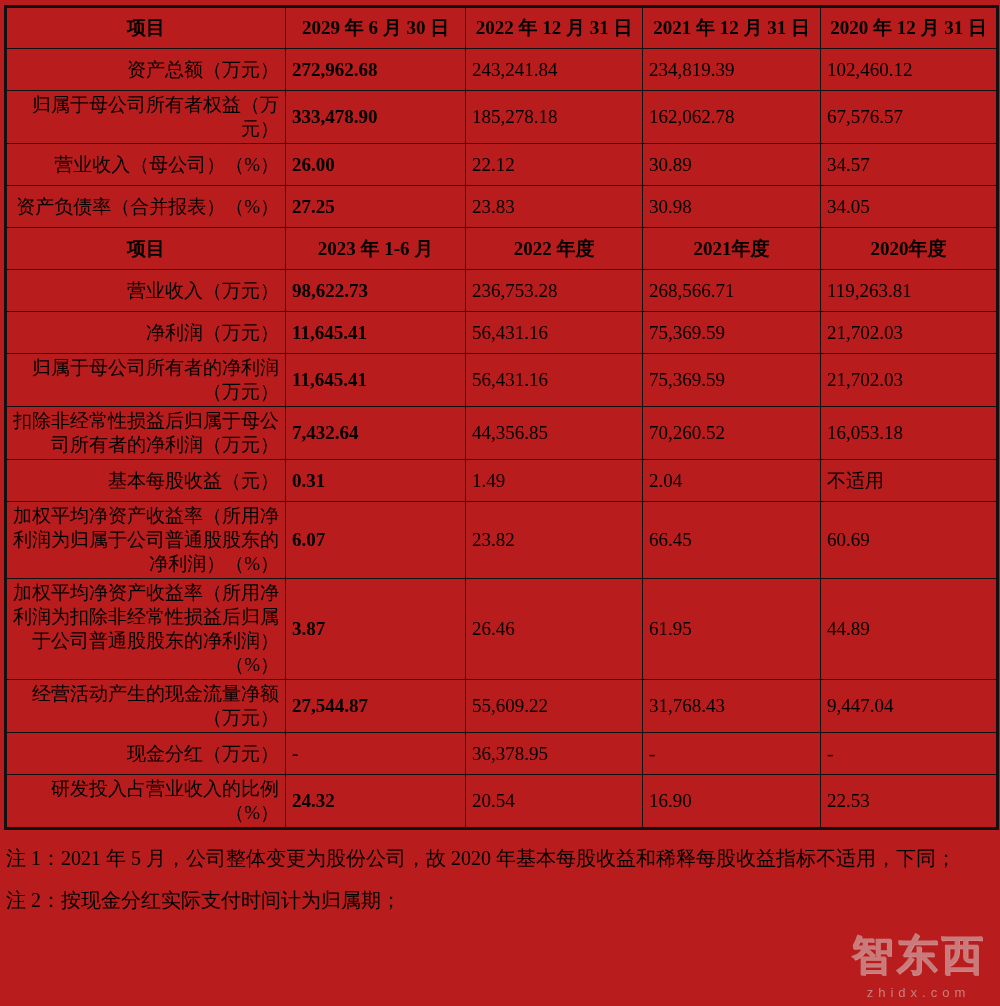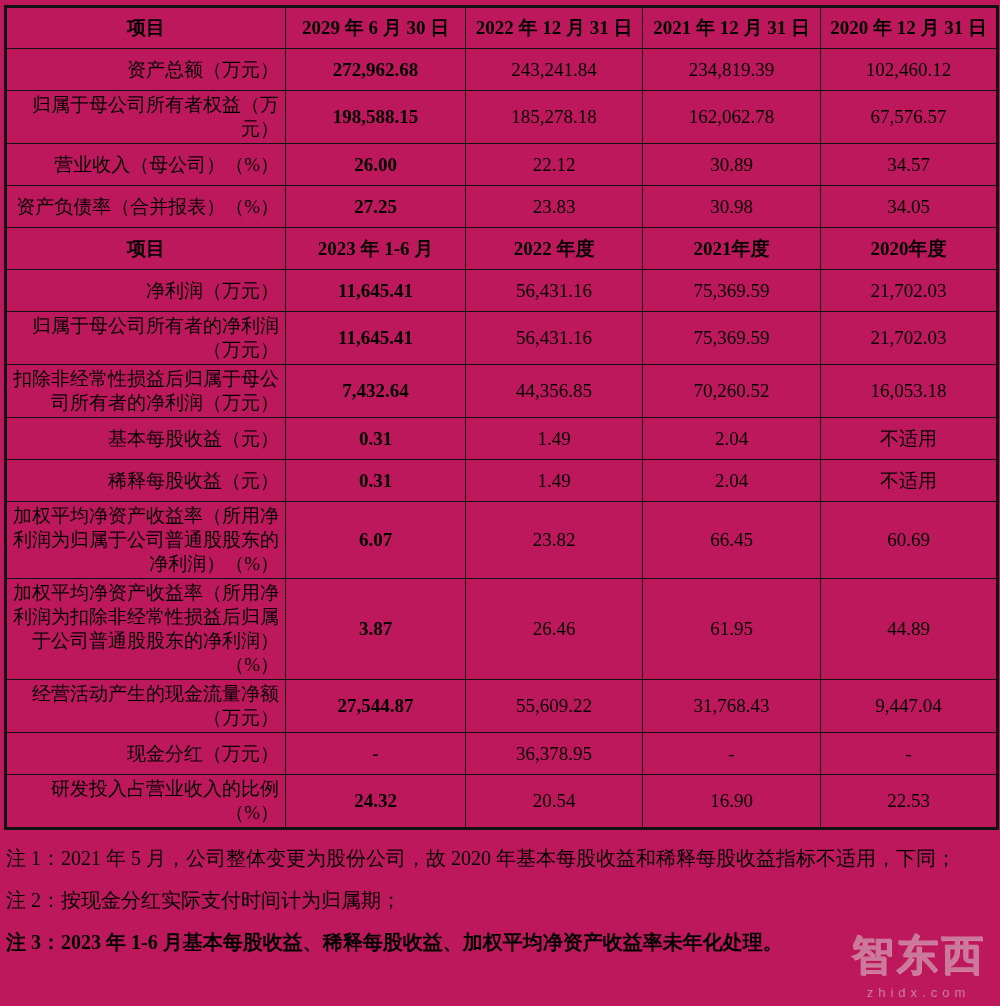--- a/index.html
+++ b/index.html
@@ -4,21 +4,21 @@
 <style>
   html, body {
     margin: 0;
     padding: 0;
     background: #ffffff;
   }
   .page {
     position: relative;
     width: 1000px;
     height: 1006px;
-    background: #be185d;
+    background: #b91c1c;
     overflow: hidden;
     font-family: "Liberation Serif", serif;
     color: #000000;
   }
   table.fin-table {
     border-collapse: collapse;
     table-layout: fixed;
     width: 992px;
     margin: 5px 0 0 4px;
     border: 3px solid #111111;
@@ -38,21 +38,21 @@
     font-weight: bold;
     font-size: 20px;
   }
   td.label-cell {
     text-align: right;
     white-space: pre-wrap;
     font-size: 19.5px;
     padding-left: 5px;
   }
   td.value-cell {
-    text-align: center;
+    text-align: left;
     padding-right: 8px;
   }
   td.first-col {
     font-weight: bold;
   }
   .notes {
     margin: 13px 0 7px 6px;
     font-size: 20px;
   }
   .note {
@@ -111,21 +111,21 @@
         <tr>
           <td class="label-cell">资产总额（万元）</td>
           <td class="value-cell first-col">272,962.68</td>
           <td class="value-cell">243,241.84</td>
           <td class="value-cell">234,819.39</td>
           <td class="value-cell">102,460.12</td>
         </tr>
         <tr>
           <td class="label-cell">归属于母公司所有者权益（万
 元）</td>
-          <td class="value-cell first-col">198,588.15</td>
+          <td class="value-cell first-col">333,478.90</td>
           <td class="value-cell">185,278.18</td>
           <td class="value-cell">162,062.78</td>
           <td class="value-cell">67,576.57</td>
         </tr>
         <tr>
           <td class="label-cell">营业收入（母公司）（%）</td>
           <td class="value-cell first-col">26.00</td>
           <td class="value-cell">22.12</td>
           <td class="value-cell">30.89</td>
           <td class="value-cell">34.57</td>
@@ -136,20 +136,27 @@
           <td class="value-cell">23.83</td>
           <td class="value-cell">30.98</td>
           <td class="value-cell">34.05</td>
         </tr>
         <tr>
           <td class="header-cell">项目</td>
           <td class="header-cell">2023 年 1-6 月</td>
           <td class="header-cell">2022 年度</td>
           <td class="header-cell">2021年度</td>
           <td class="header-cell">2020年度</td>
+        </tr>
+        <tr>
+          <td class="label-cell">营业收入（万元）</td>
+          <td class="value-cell first-col">98,622.73</td>
+          <td class="value-cell">236,753.28</td>
+          <td class="value-cell">268,566.71</td>
+          <td class="value-cell">119,263.81</td>
         </tr>
         <tr>
           <td class="label-cell">净利润（万元）</td>
           <td class="value-cell first-col">11,645.41</td>
           <td class="value-cell">56,431.16</td>
           <td class="value-cell">75,369.59</td>
           <td class="value-cell">21,702.03</td>
         </tr>
         <tr>
           <td class="label-cell">归属于母公司所有者的净利润
@@ -162,27 +169,20 @@
         <tr>
           <td class="label-cell">扣除非经常性损益后归属于母公
 司所有者的净利润（万元）</td>
           <td class="value-cell first-col">7,432.64</td>
           <td class="value-cell">44,356.85</td>
           <td class="value-cell">70,260.52</td>
           <td class="value-cell">16,053.18</td>
         </tr>
         <tr>
           <td class="label-cell">基本每股收益（元）</td>
-          <td class="value-cell first-col">0.31</td>
-          <td class="value-cell">1.49</td>
-          <td class="value-cell">2.04</td>
-          <td class="value-cell">不适用</td>
-        </tr>
-        <tr>
-          <td class="label-cell">稀释每股收益（元）</td>
           <td class="value-cell first-col">0.31</td>
           <td class="value-cell">1.49</td>
           <td class="value-cell">2.04</td>
           <td class="value-cell">不适用</td>
         </tr>
         <tr>
           <td class="label-cell">加权平均净资产收益率（所用净
 利润为归属于公司普通股股东的
 净利润）（%）</td>
           <td class="value-cell first-col">6.07</td>
@@ -222,21 +222,20 @@
           <td class="value-cell">20.54</td>
           <td class="value-cell">16.90</td>
           <td class="value-cell">22.53</td>
         </tr>
       </tbody>
   </table>
 
   <div class="notes">
       <div class="note">注 1：2021 年 5 月，公司整体变更为股份公司，故 2020 年基本每股收益和稀释每股收益指标不适用，下同；</div>
       <div class="note">注 2：按现金分红实际支付时间计为归属期；</div>
-      <div class="note bold">注 3：2023 年 1-6 月基本每股收益、稀释每股收益、加权平均净资产收益率未年化处理。</div>
     </div>
 
   <div class="watermark">
     <div class="watermark-text">智东西</div>
     <div class="watermark-sub">zhidx.com</div>
   </div>
 
 </div>
 
 </body></html>

